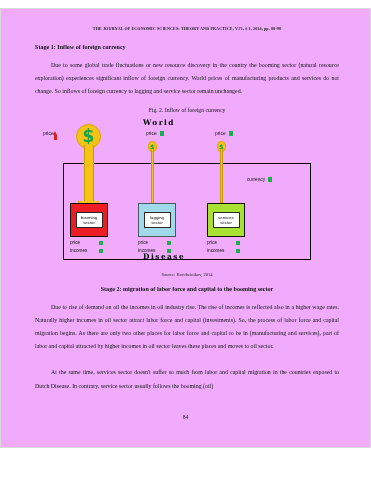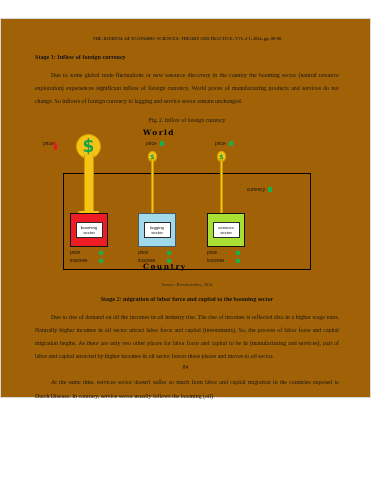--- a/index.html
+++ b/index.html
@@ -10,23 +10,23 @@
   body {
     width: 371px;
     height: 480px;
     font-family: "Liberation Serif", serif;
     color: #1a1a1a;
     position: relative;
     overflow: hidden;
   }
   .page {
     position: absolute;
-    left: 0; top: 18px;
-    width: 371px; height: 380px;
-    background: #a16207;
+    left: 0; top: 8px;
+    width: 371px; height: 440px;
+    background: #f0abfc;
     border: 1px solid #d8d8d8;
     box-sizing: border-box;
   }
   .content {
     position: absolute;
     left: 34px;
     top: 18px;
     width: 304px;
   }
   .journal-header {
@@ -274,21 +274,21 @@
     <p class="body-text">Due to some global trade fluctuations or new resource discovery in the country the booming sector (natural resource exploration) experiences significant inflow of foreign currency. World prices of manufacturing products and services do not change. So inflows of foreign currency to lagging and service sector remain unchanged.</p>
 
     <div class="fig-caption">Fig. 2. Inflow of foreign currency</div>
 
     <div class="figure">
 
       <div class="world-label">World</div>
 
       <div class="country-box"></div>
 
-      <div class="country-label">Country</div>
+      <div class="country-label">Disease</div>
 
       <div class="price-tag" style="left:8px; top:16px;">
         <span>price</span><span class="up-arrow-red"></span>
       </div>
       <div class="coin big">$</div>
 
       <div class="arrow arrow-big">
         <div class="shaft"></div>
         <div class="head"></div>
       </div>

